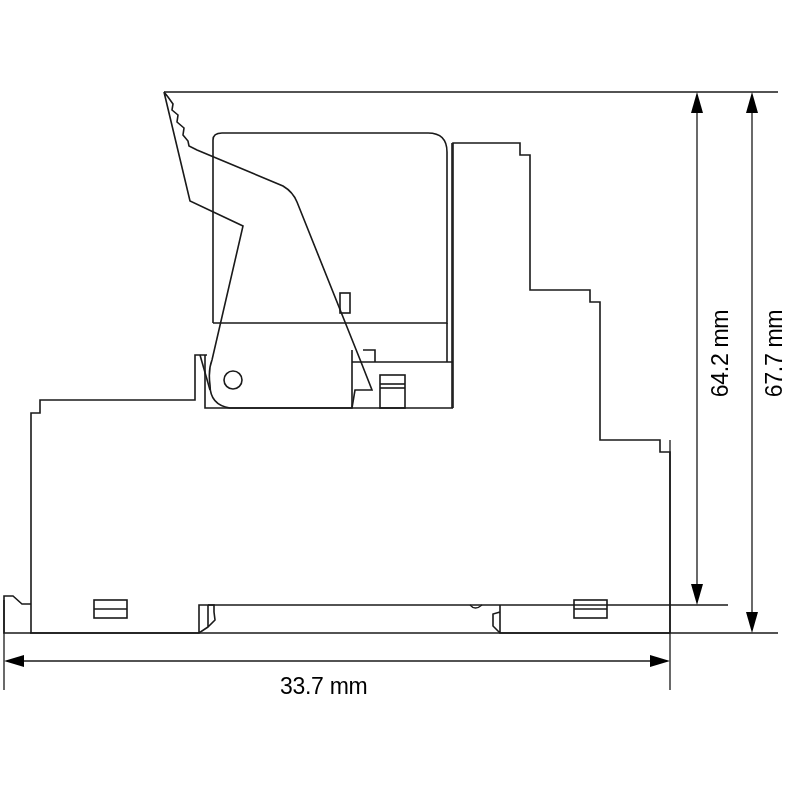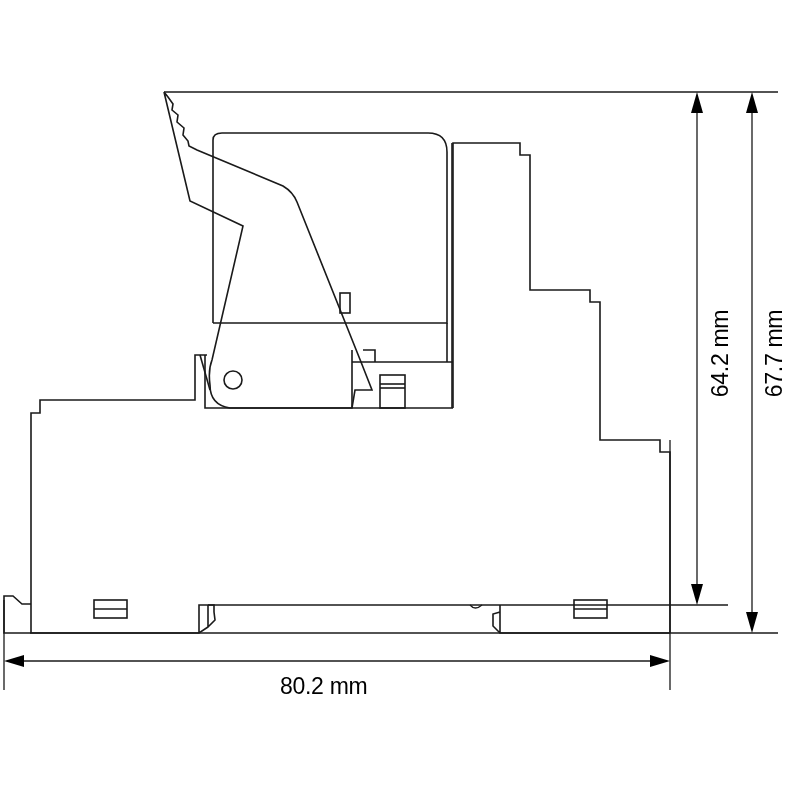--- a/index.html
+++ b/index.html
@@ -95,18 +95,18 @@
          L 352 408
          L 230 408 Q 210 405 210 385
          Q 208 370 212 360
          L 243 226
          L 190 201
          Z"></path>
     <circle class="ln" cx="233" cy="380" r="9"></circle>
     <path class="ln" d="M 200 355 L 210 390"></path>
   </svg>
 
-  <div class="dim-label" style="left:280px; top:673px;">80.2 mm</div>
+  <div class="dim-label" style="left:280px; top:673px;">33.7 mm</div>
 
   <div class="dim-label" style="left:670px; top:340px; width:100px; text-align:center; transform: rotate(-90deg);">64.2 mm</div>
 
   <div class="dim-label" style="left:724px; top:340px; width:100px; text-align:center; transform: rotate(-90deg);">67.7 mm</div>
 </div>
 
 </body></html>

